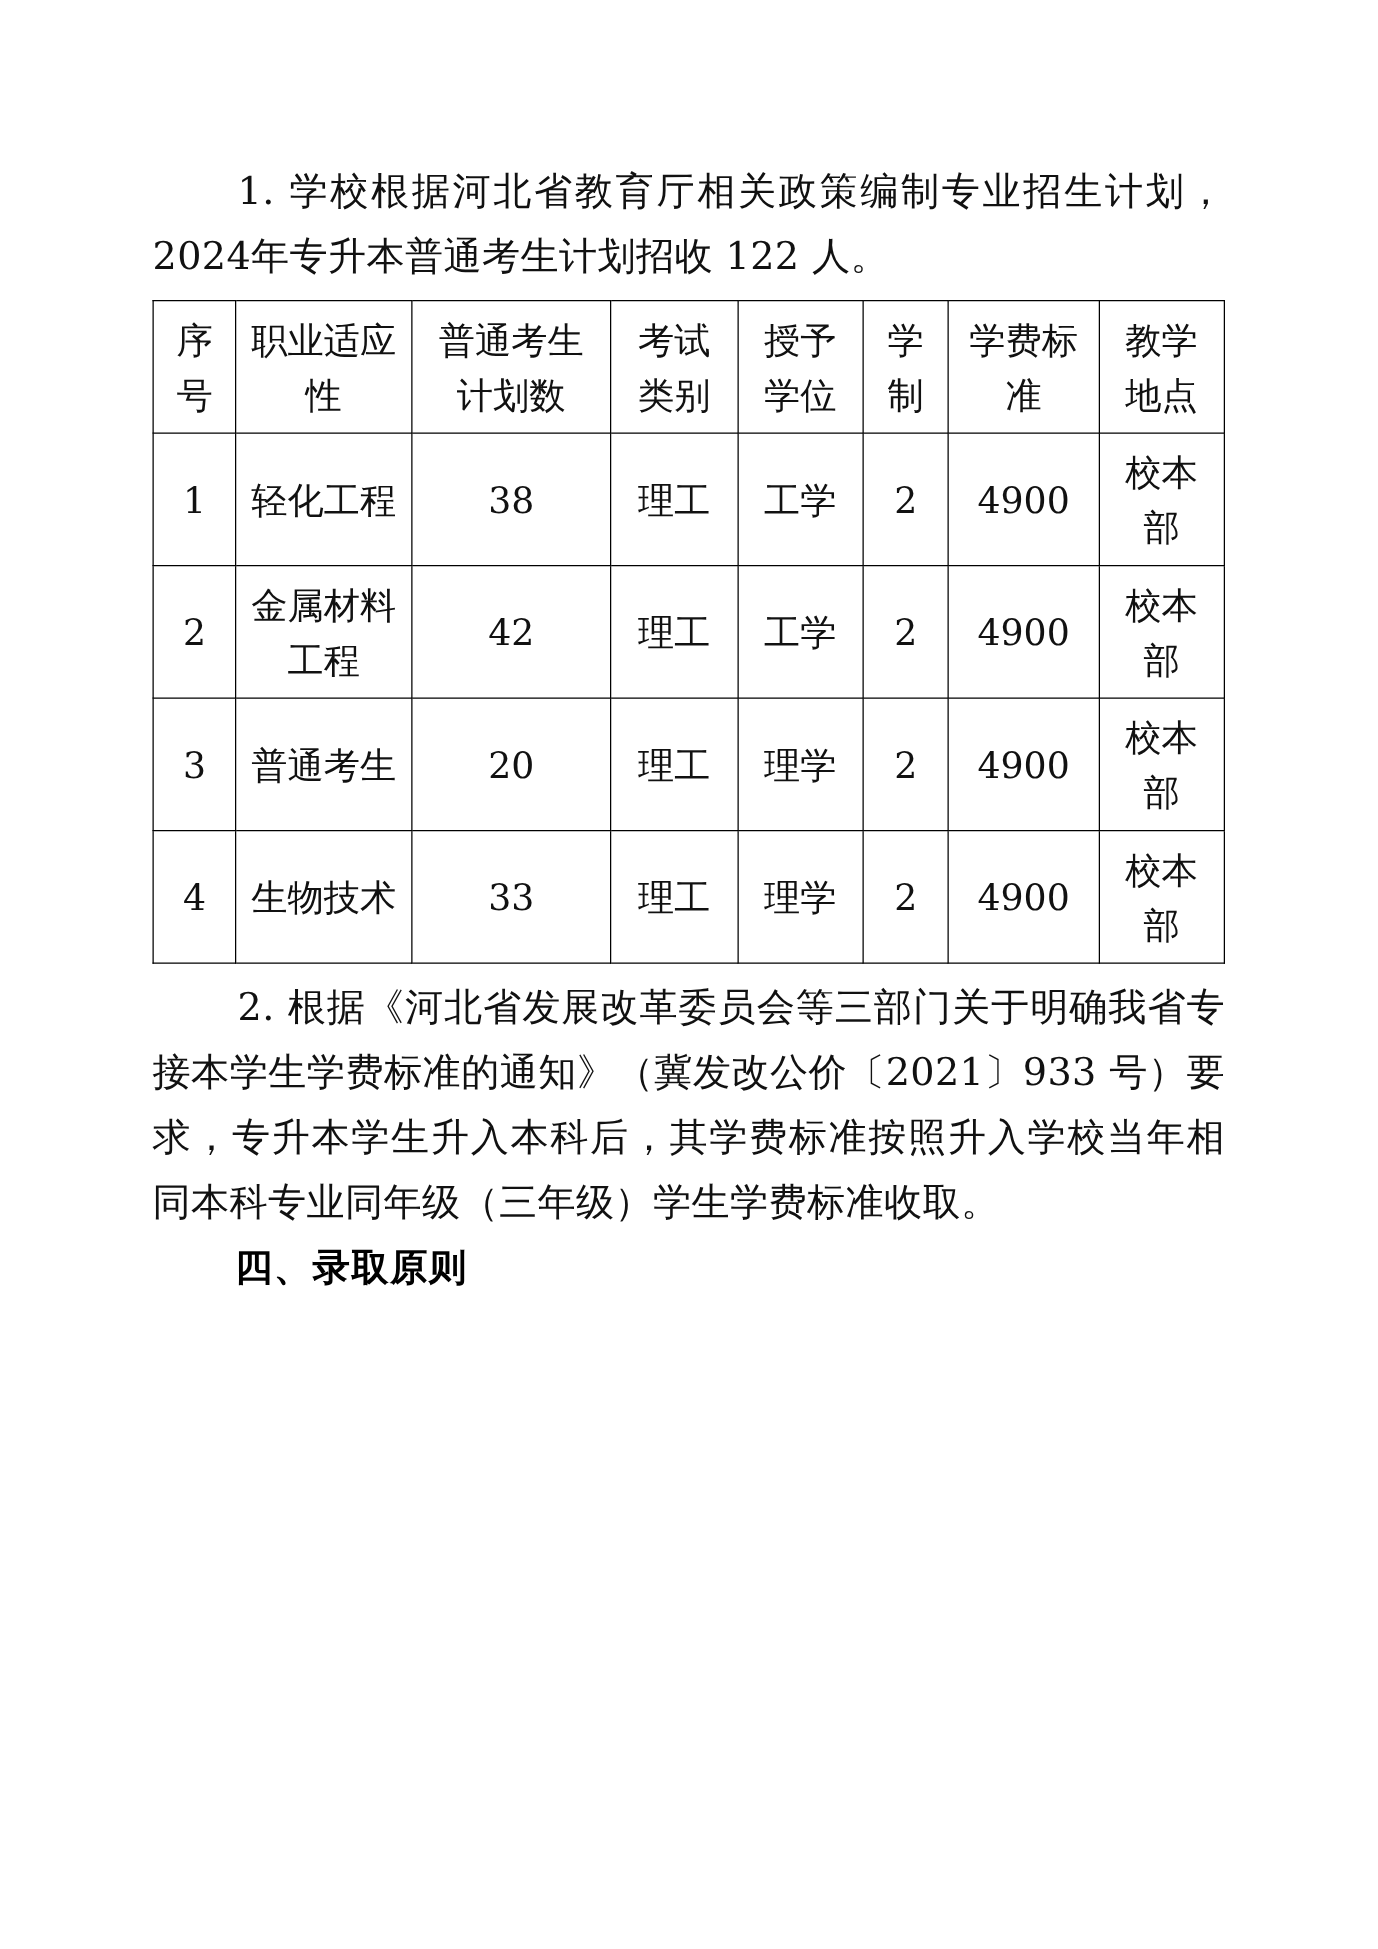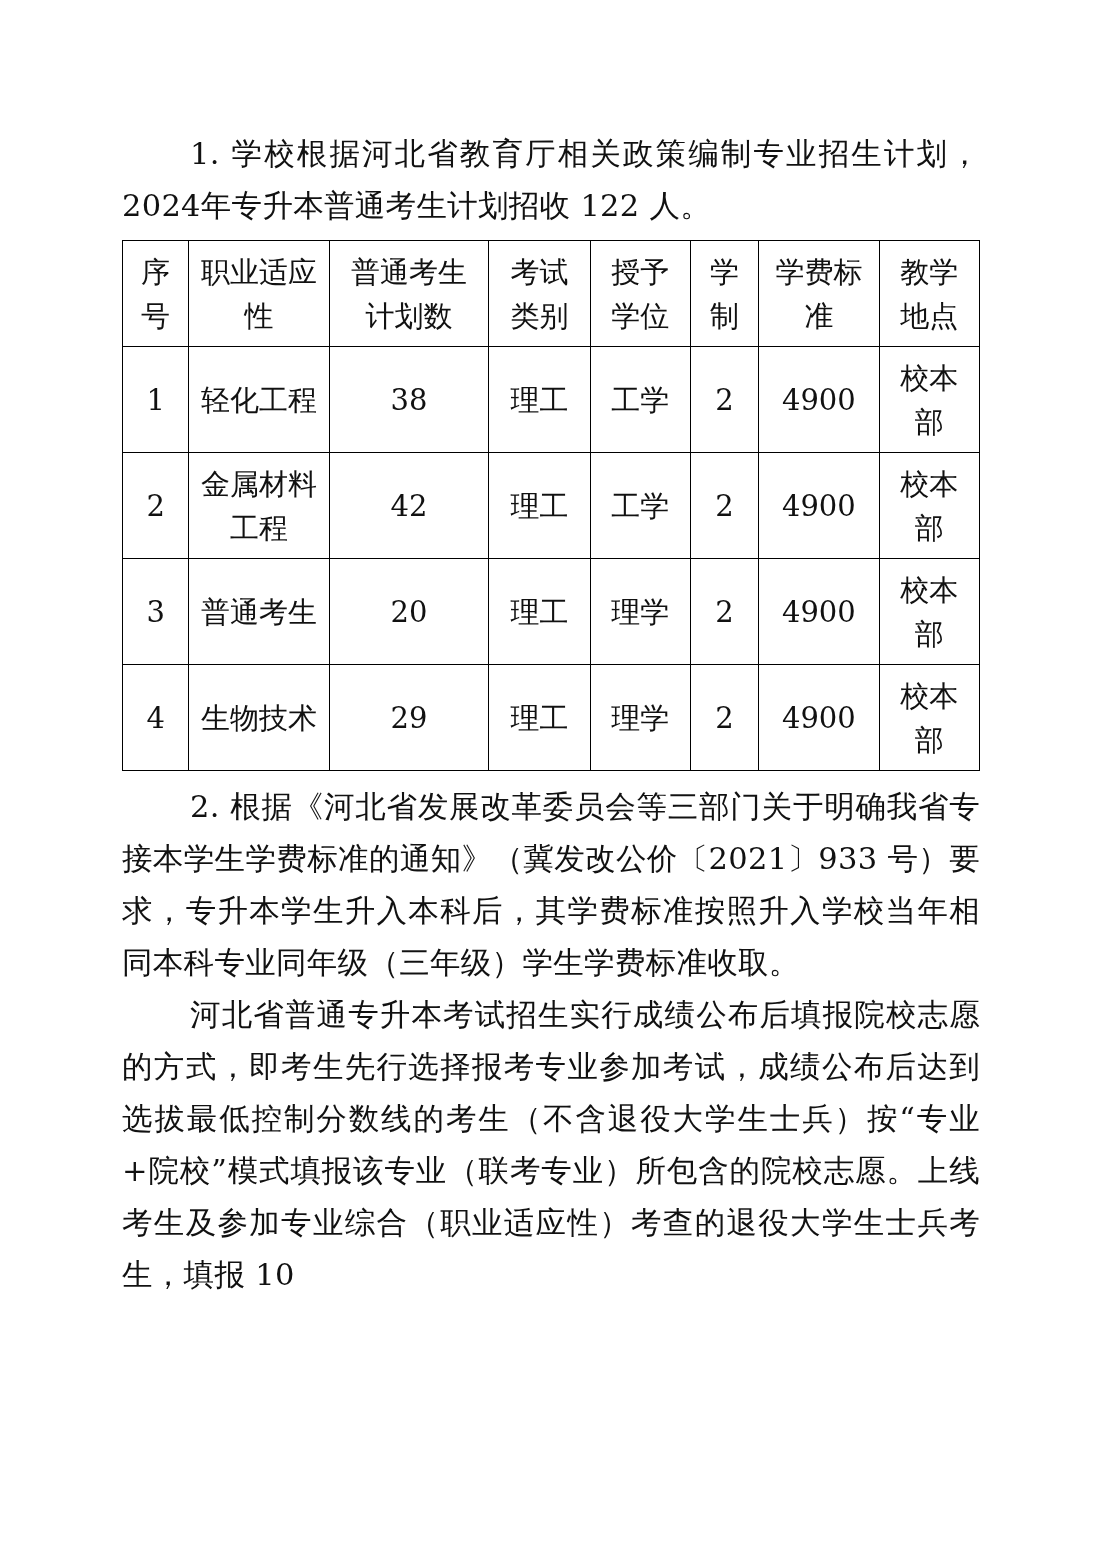--- a/index.html
+++ b/index.html
@@ -187,33 +187,33 @@
             <span class="wrap2">校本</span>
             <span class="wrap2">部</span>
           </td>
         </tr>
         <tr>
           <td class="num">4</td>
           <td>
             <span class="wrap2">生物技术</span>
             <span class="wrap2"></span>
           </td>
-          <td class="num">29</td>
+          <td class="num">33</td>
           <td>理工</td>
           <td>理学</td>
           <td class="num">2</td>
           <td class="num">4900</td>
           <td>
             <span class="wrap2">校本</span>
             <span class="wrap2">部</span>
           </td>
         </tr>
       </tbody>
     </table>
 
     <p class="para indent">2. 根据《河北省发展改革委员会等三部门关于明确我省专接本学生学费标准的通知》（冀发改公价〔2021〕933 号）要求，专升本学生升入本科后，其学费标准按照升入学校当年相同本科专业同年级（三年级）学生学费标准收取。</p>
 
 
-
-    <p class="para indent">河北省普通专升本考试招生实行成绩公布后填报院校志愿的方式，即考生先行选择报考专业参加考试，成绩公布后达到选拔最低控制分数线的考生（不含退役大学生士兵）按“专业+院校”模式填报该专业（联考专业）所包含的院校志愿。上线考生及参加专业综合（职业适应性）考查的退役大学生士兵考生，填报 10</p>
+    <p class="heading">四、录取原则</p>
+
 
   </div>
 </div>
 
 </body></html>

